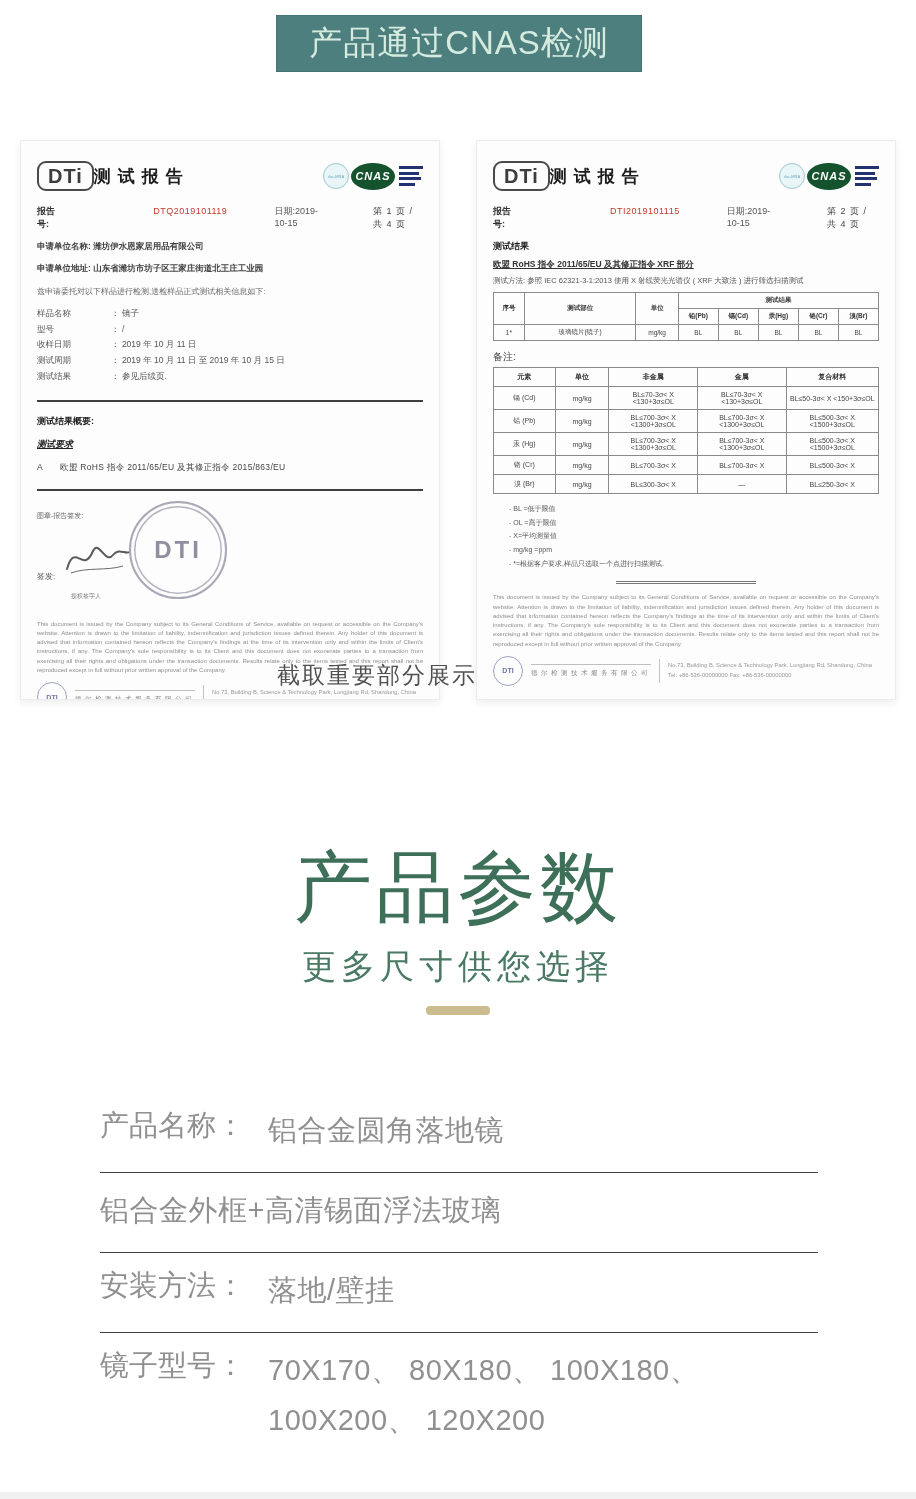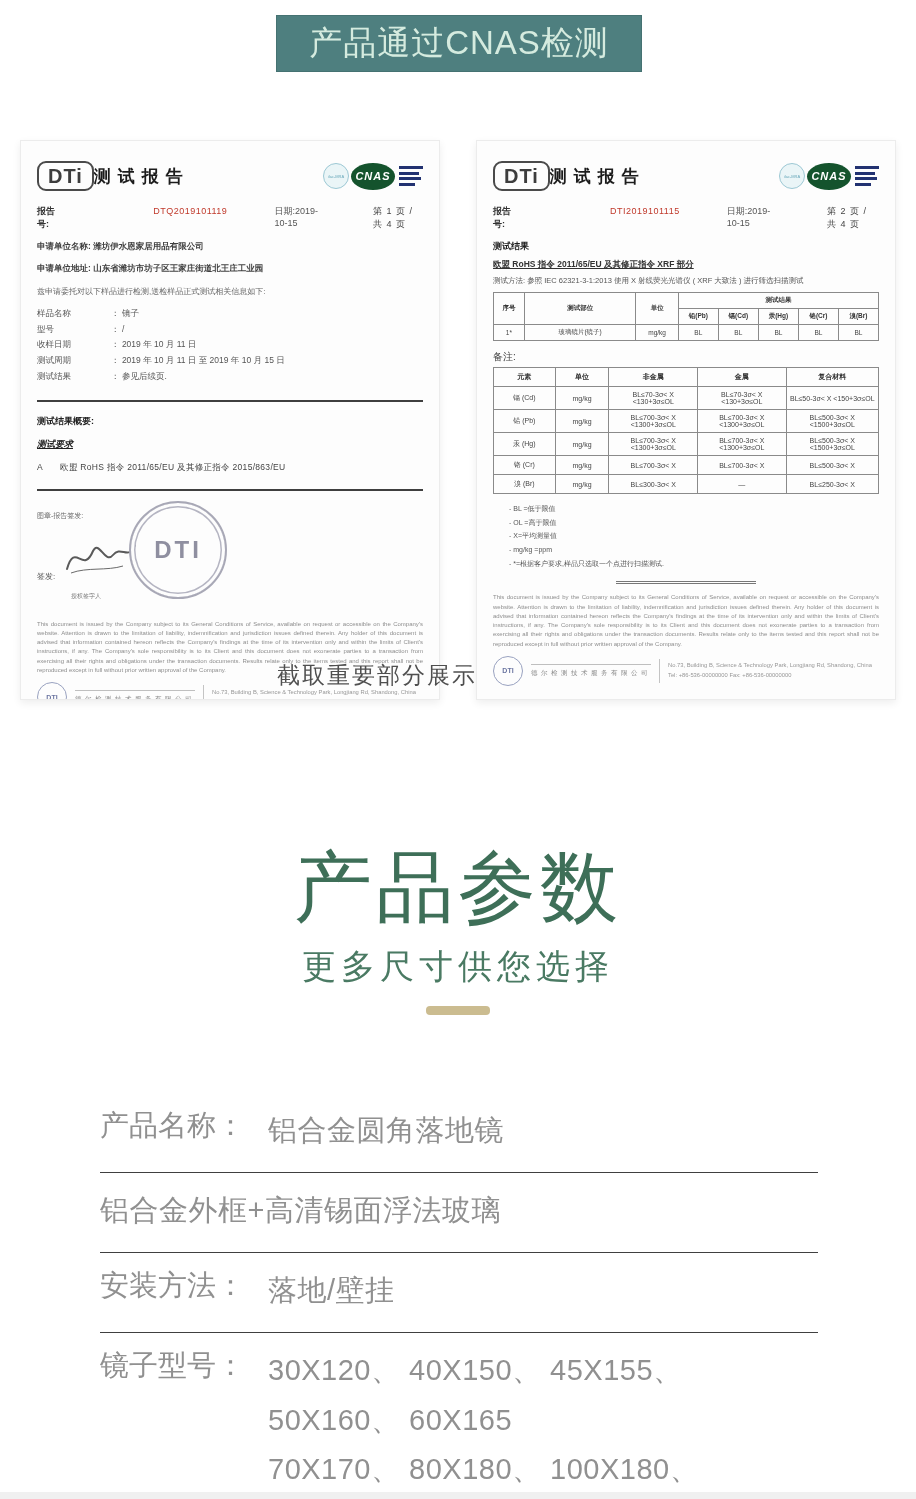--- a/index.html
+++ b/index.html
@@ -371,20 +371,19 @@
   <div class="spec-row">
     <div class="spec-value">铝合金外框+高清锡面浮法玻璃</div>
   </div>
   <div class="spec-row">
     <div class="spec-label">安装方法：</div>
     <div class="spec-value">落地/壁挂</div>
   </div>
   <div class="spec-row">
     <div class="spec-label">镜子型号：</div>
     <div class="spec-value">
-      <div>30X120、 40X150、 45X155、 50X160、 60X165</div>
       <div>70X170、 80X180、 100X180、 100X200、 120X200</div>
     </div>
   </div>
 
 </div>
 
 <div class="bottom-strip"></div>
 
 </body></html>

